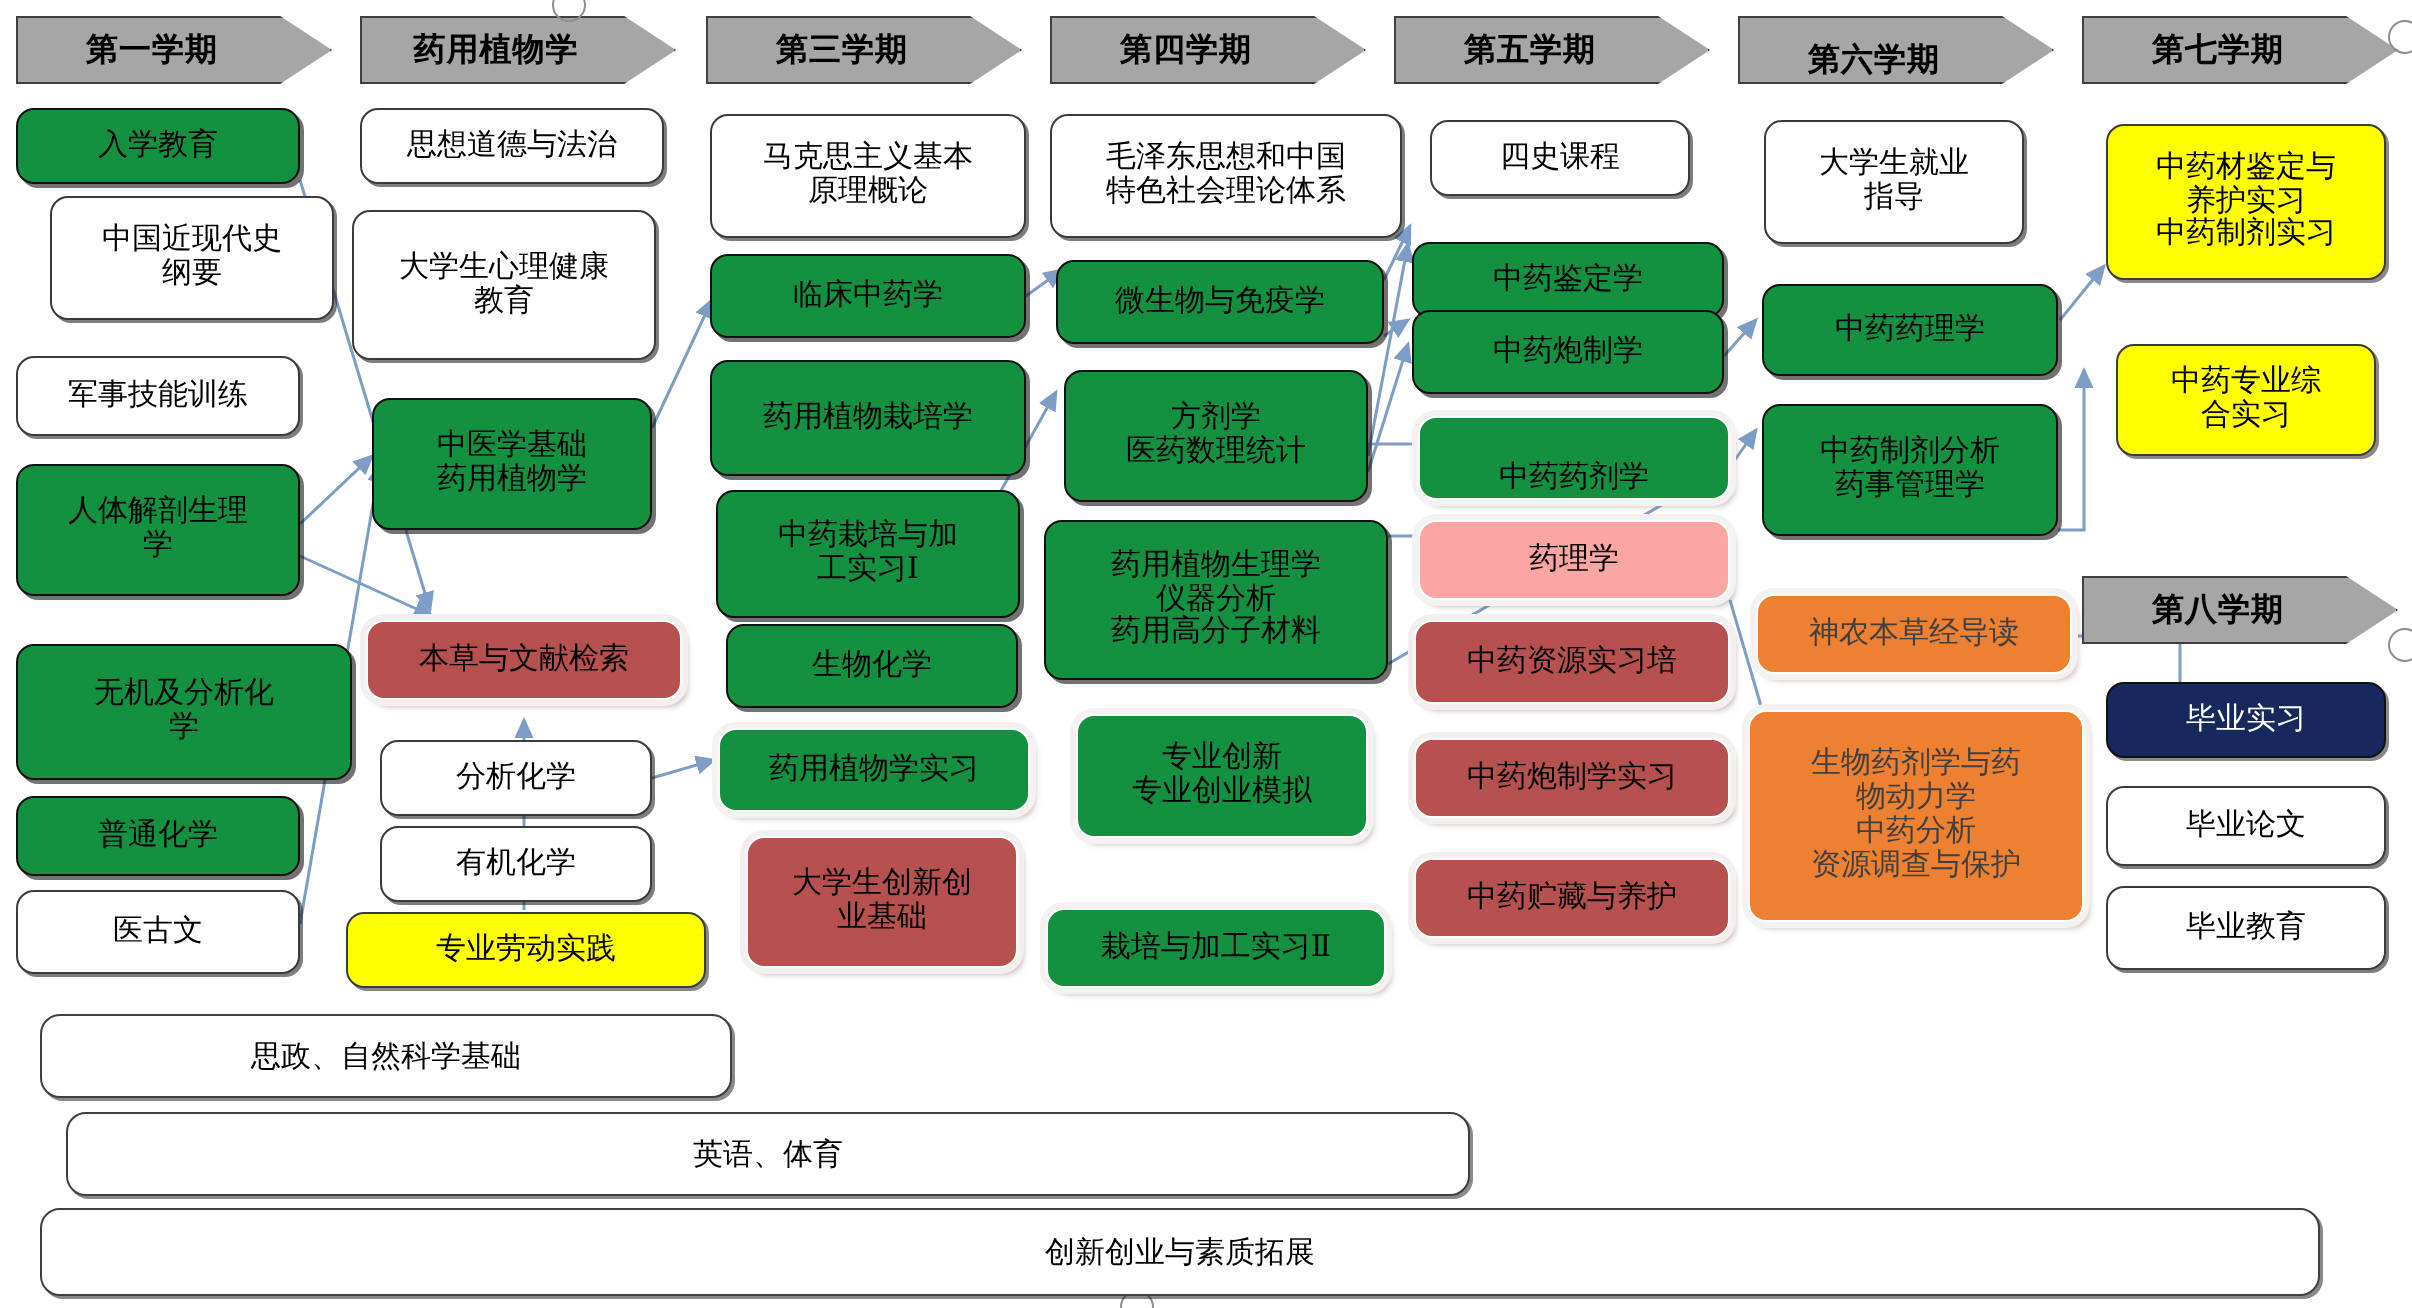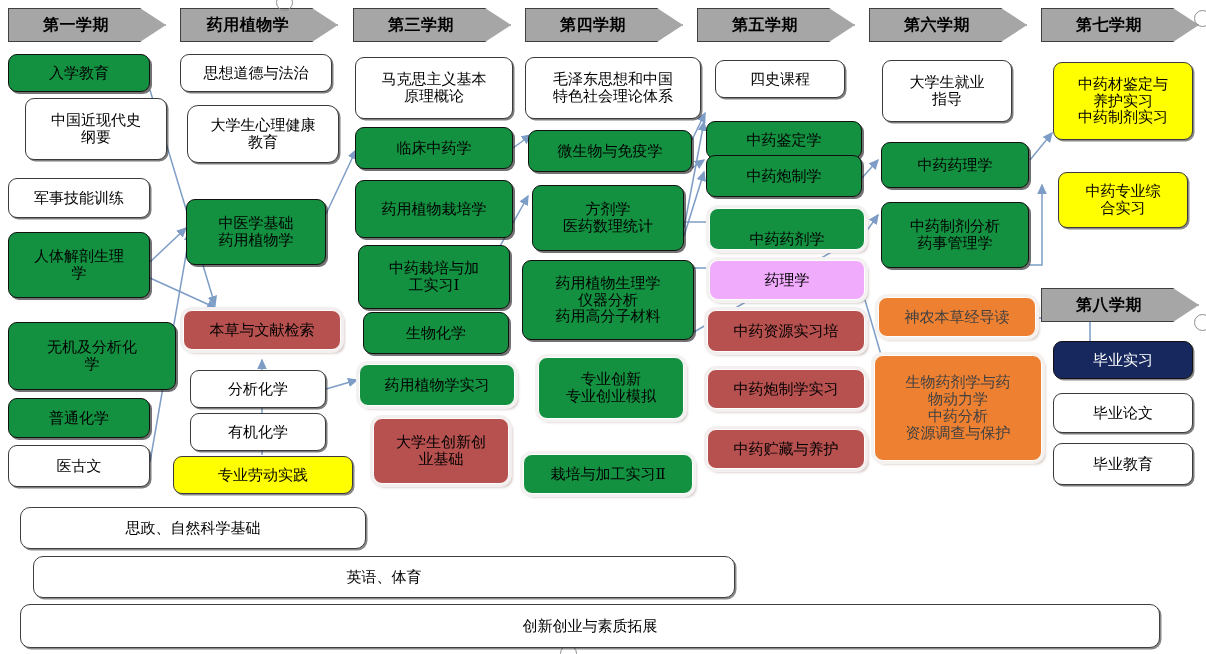--- a/index.html
+++ b/index.html
@@ -18,21 +18,21 @@
   
   .box{position:absolute;box-sizing:border-box;border-radius:9px;
        display:flex;align-items:center;justify-content:center;text-align:center;
        font-size:15px;line-height:1.12;padding:1px 3px;}
   .box .t{display:block;width:100%;}
 
   .bx-white{background:#ffffff;border:1.4px solid #3b3b3b;
             box-shadow:1.5px 1.5px 0 rgba(20,20,20,.55);}
   .bx-green{background:#139141;border:1.4px solid #111111;color:#000;
             box-shadow:2px 2px 0 rgba(20,20,20,.6);}
-  .bx-green2{background:#f0abfc;border:1.4px solid #ffffff;color:#000;
+  .bx-green2{background:#fca5a5;border:1.4px solid #ffffff;color:#000;
             box-shadow:0 0 0 3px #f4f2f0, 2.5px 3px 3px rgba(120,100,100,.5);}
   .bx-greenw{background:#139141;border:1.4px solid #ffffff;color:#000;
             box-shadow:0 0 0 3px #f4f2f0, 2.5px 3px 3px rgba(150,120,120,.55);}
   .bx-red{background:#b7514f;border:1.4px solid #ffffff;color:#000;
             box-shadow:0 0 0 3px #f3efee, 2.5px 3px 3px rgba(150,115,110,.6);}
   .bx-yellow{background:#ffff00;border:1.4px solid #3b3b3b;color:#000;
             box-shadow:1.5px 1.5px 0 rgba(20,20,20,.5);}
   .bx-orange{background:#ee8032;border:1.4px solid #ffffff;color:#404040;
             box-shadow:0 0 0 3px #f4f1ef, 2.5px 3px 3px rgba(150,120,100,.55);}
   .bx-navy{background:#16285e;border:1.4px solid #111111;color:#ffffff;
@@ -101,21 +101,21 @@
     </div>
   <div class="chev" style="left:353px;top:8px;width:158px;">
     <span>第三学期</span>
     </div>
   <div class="chev" style="left:525px;top:8px;width:158px;">
     <span>第四学期</span>
     </div>
   <div class="chev" style="left:697px;top:8px;width:158px;">
     <span>第五学期</span>
     </div>
-  <div class="chev" style="left:869px;top:8px;width:158px;">
+  <div class="chev" style="left:869px;top:8px;width:158px;align-items:flex-end;">
     <span>第六学期</span>
     </div>
   <div class="chev" style="left:1041px;top:8px;width:158px;">
     <span>第七学期</span>
     </div>
   <div class="chev" style="left:1041px;top:288px;width:158px;">
     <span>第八学期</span>
     </div>
 
   <div class="deco" style="left:276px;top:-6px;"></div>
@@ -141,21 +141,21 @@
       </div>
       <div class="box bx-green" style="left: 8px; top: 398px; width: 142px; height: 40px;">
         <span class="t">普通化学</span>
       </div>
       <div class="box bx-white" style="left: 8px; top: 445px; width: 142px; height: 42px;">
         <span class="t">医古文</span>
       </div>
       <div class="box bx-white" style="left: 180px; top: 54px; width: 152px; height: 38px;">
         <span class="t">思想道德与法治</span>
       </div>
-      <div class="box bx-white" style="left: 187px; top: 105px; width: 152px; height: 58px; border-radius: 11px;">
+      <div class="box bx-white" style="left: 176px; top: 105px; width: 152px; height: 75px;">
         <span class="t">大学生心理健康<br>教育</span>
       </div>
       <div class="box bx-green" style="left: 186px; top: 199px; width: 140px; height: 66px;">
         <span class="t">中医学基础<br>药用植物学</span>
       </div>
       <div class="box bx-red" style="left: 183px; top: 310px; width: 158px; height: 40px;">
         <span class="t">本草与文献检索</span>
       </div>
       <div class="box bx-white" style="left: 190px; top: 370px; width: 136px; height: 38px;">
         <span class="t">分析化学</span>

